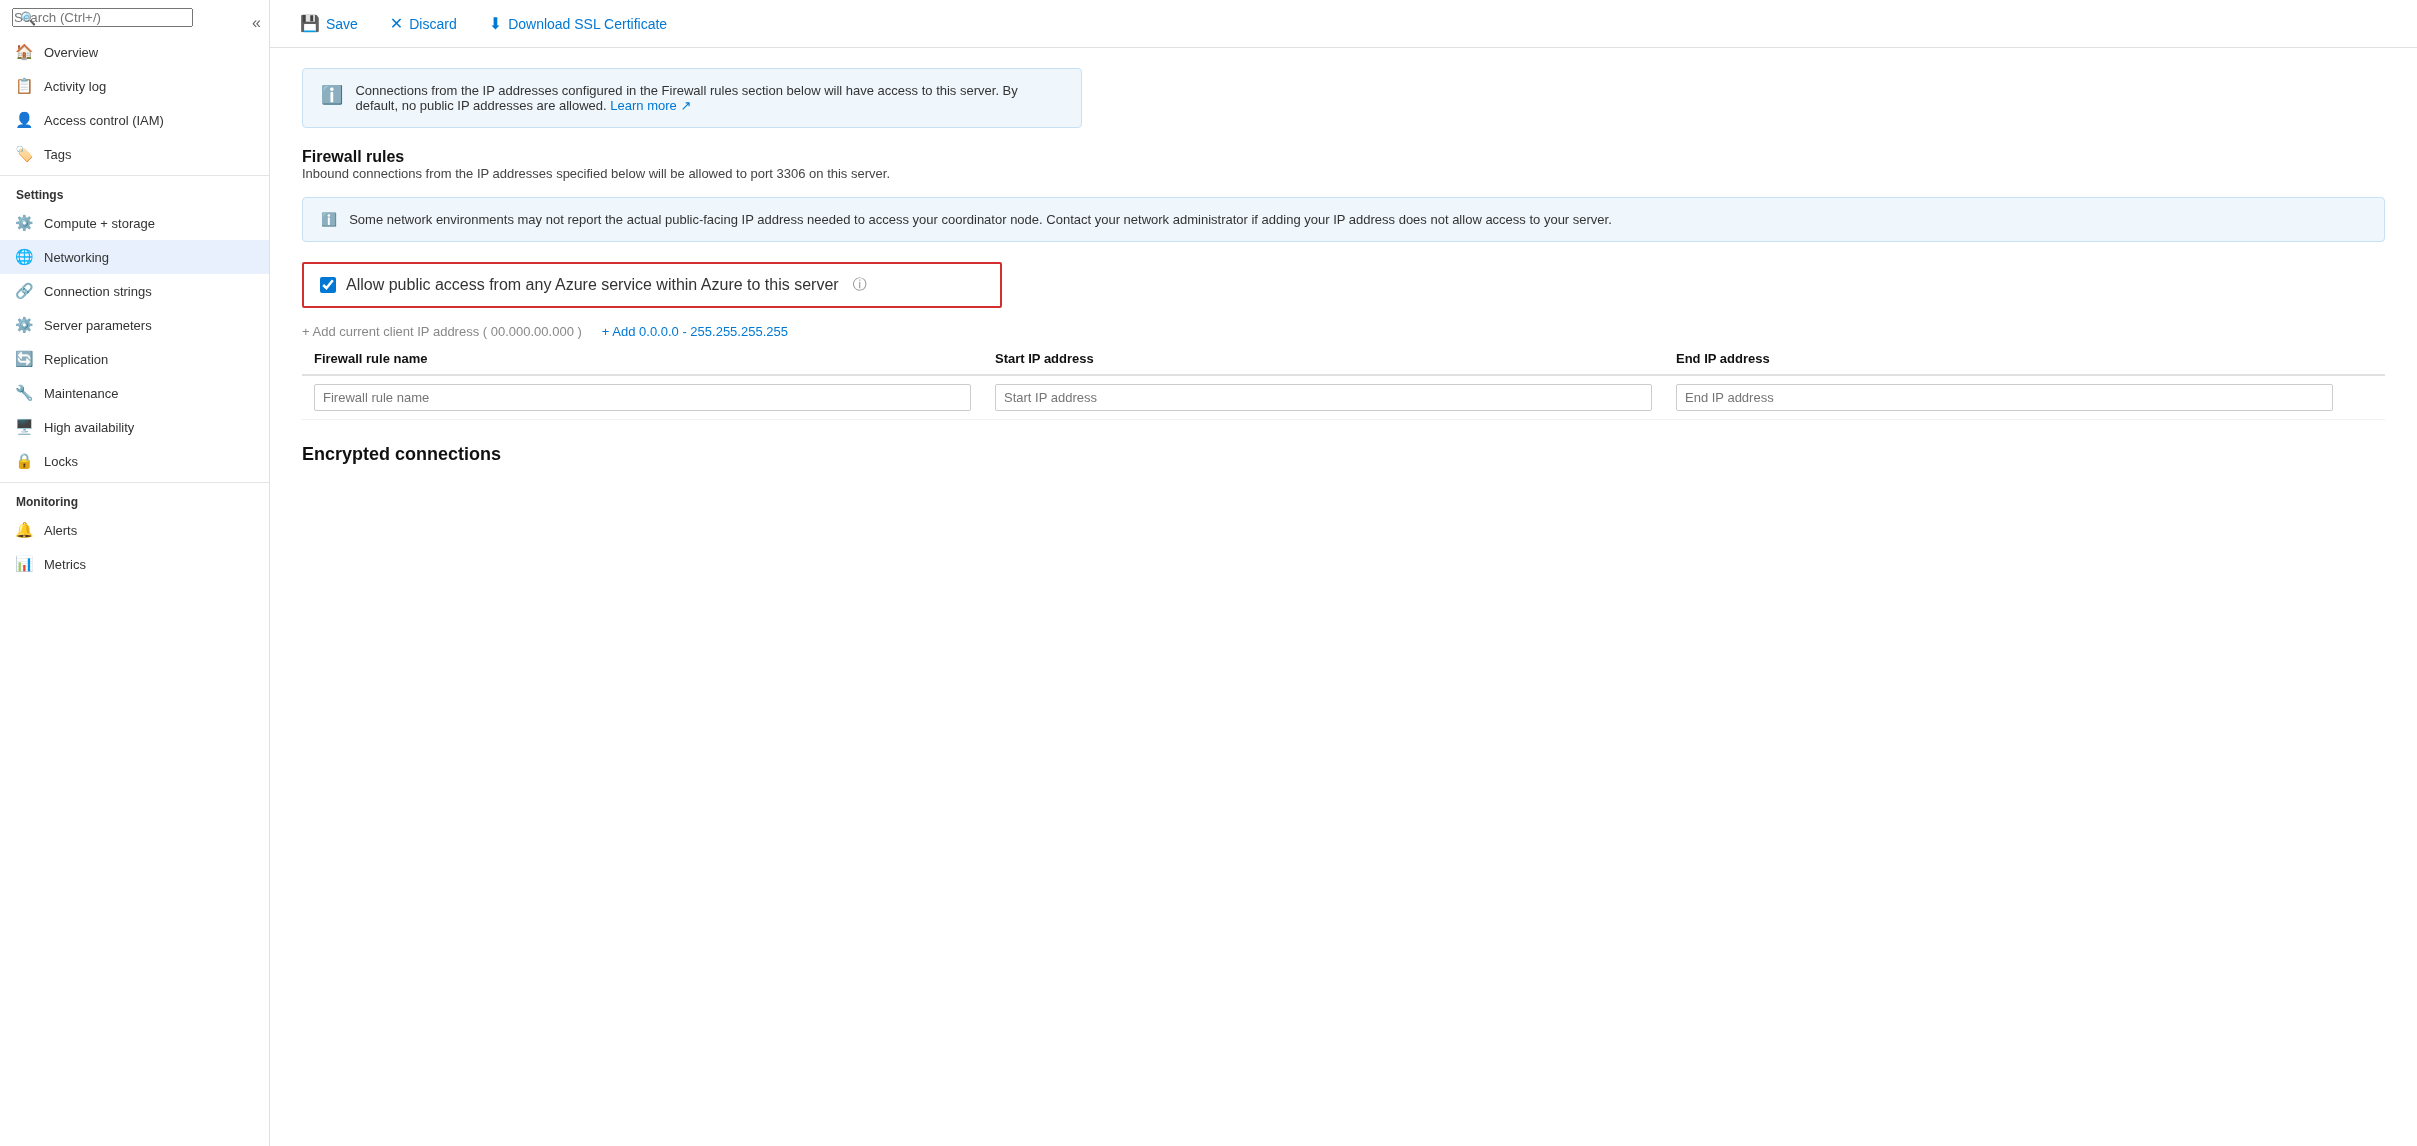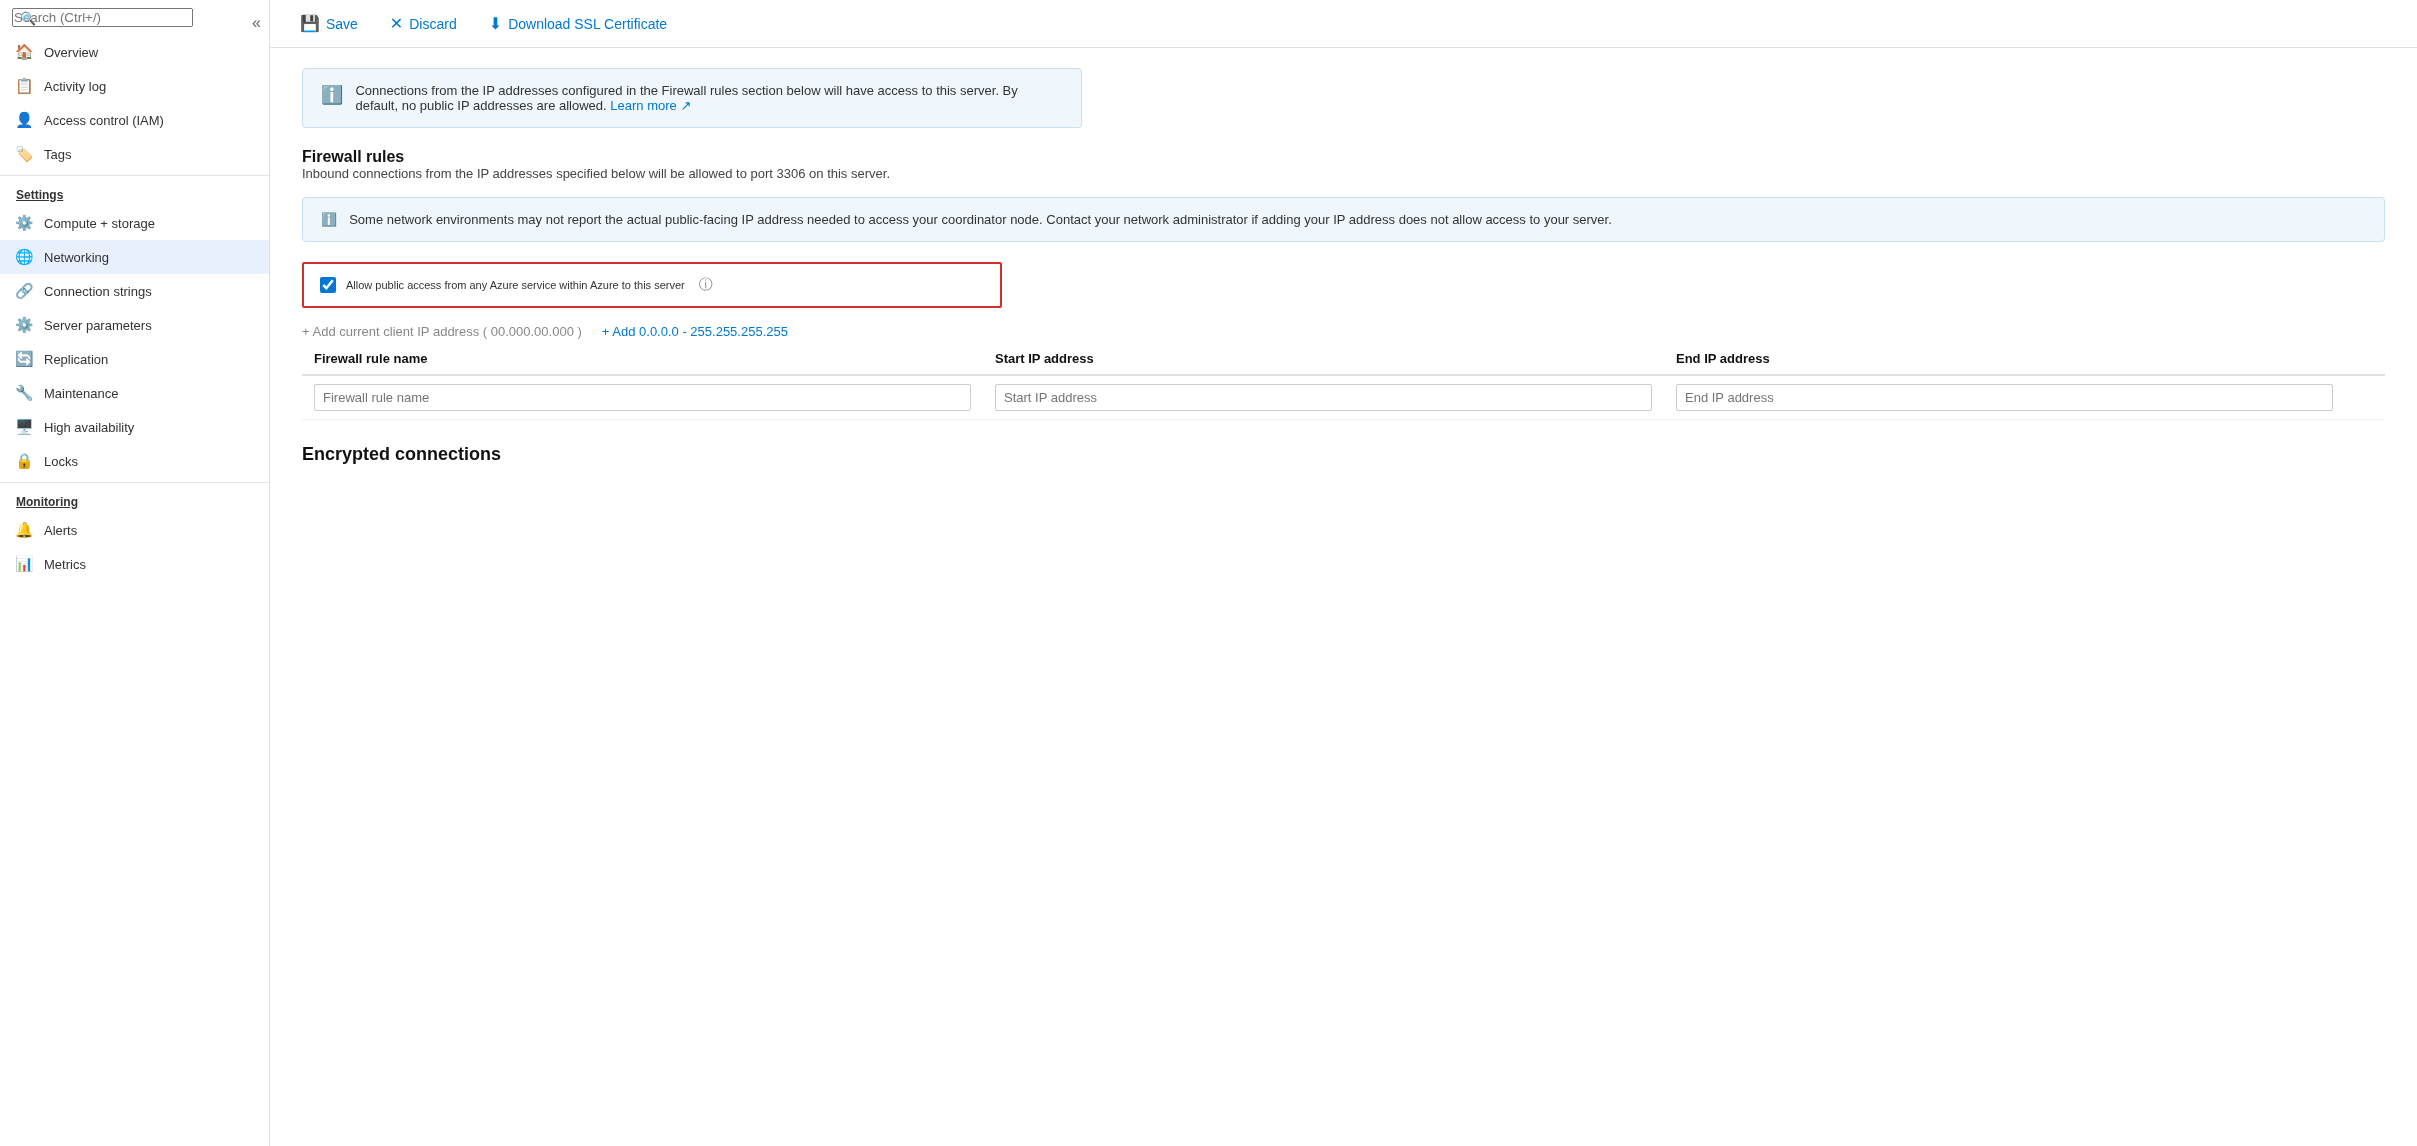--- a/index.html
+++ b/index.html
@@ -9,21 +9,21 @@
     .sidebar { width: 270px; min-width: 270px; background: #fff; border-right: 1px solid #e0e0e0; display: flex; flex-direction: column; overflow: hidden; }
     .sidebar-search-wrapper { position: relative; }
     .sidebar-search-wrapper .search-icon-inner { position: absolute; left: 8px; top: 50%; transform: translateY(-50%); color: #888; font-size: 13px; }
     .sidebar-collapse { position: absolute; right: 0; top: 10px; cursor: pointer; padding: 4px 8px; color: #666; font-size: 16px; }
     .sidebar-header-row { display: flex; align-items: center; justify-content: space-between; padding: 8px 12px; position: relative; }
 
     .sidebar-body { flex: 1; overflow-y: auto; }
     .sidebar-item { display: flex; align-items: center; padding: 8px 16px; cursor: pointer; color: #333; font-size: 13px; gap: 10px; }
     .sidebar-item.active { background: #e8f0fe; }
     .sidebar-item .item-icon { width: 18px; height: 18px; display: flex; align-items: center; justify-content: center; font-size: 15px; flex-shrink: 0; }
-    .sidebar-section-label { padding: 12px 16px 4px; font-size: 12px; font-weight: 700; color: #333; border-top: 1px solid #e5e5e5; margin-top: 4px; text-decoration: underline; }
+    .sidebar-section-label { padding: 12px 16px 4px; font-size: 12px; font-weight: 700; color: #333; border-top: 1px solid #e5e5e5; margin-top: 4px; }
 
     
     .main { flex: 1; display: flex; flex-direction: column; overflow: hidden; }
     .toolbar { display: flex; align-items: center; gap: 20px; padding: 10px 24px; border-bottom: 1px solid #e0e0e0; background: #fff; }
     .toolbar-btn { display: flex; align-items: center; gap: 6px; background: none; border: none; cursor: pointer; font-size: 14px; color: #0078d4; padding: 4px 6px; }
     .toolbar-btn .btn-icon { font-size: 16px; }
 
     .content { flex: 1; overflow-y: auto; padding: 20px 32px; background: #fff; }
 
     
@@ -32,21 +32,21 @@
     .info-banner a { color: #0078d4; text-decoration: none; margin-top: 9px; }
 
     .section-title { font-size: 16px; font-weight: 700; color: #111; margin-bottom: 0; }
     .section-desc { font-size: 13px; color: #444; margin-bottom: 16px; }
 
     .info-banner-blue { background: #eff6fc; border: 1px solid #c7e0f4; border-radius: 4px; padding: 14px 18px; display: flex; gap: 12px; margin-bottom: 20px; font-size: 13px; color: #333; }
 
     
     .checkbox-row { display: flex; align-items: center; gap: 10px; padding: 12px 16px; border: 2px solid #d32f2f; border-radius: 2px; margin-bottom: 16px; background: #fff; max-width: 700px; }
     .checkbox-row input[type=checkbox] { width: 16px; height: 16px; accent-color: #0078d4; cursor: pointer; }
-    .checkbox-row label { font-size: 11px; color: #333; cursor: pointer; }
+    .checkbox-row label { font-size: 16px; color: #333; cursor: pointer; }
     .info-circle { color: #888; font-size: 14px; margin-left: 4px; }
 
     
     .links-row { display: flex; align-items: center; gap: 20px; margin-bottom: 4px; font-size: 13px; color: #888; }
     .links-row a { color: #0078d4; text-decoration: none; }
 
     
     .fw-table { width: 100%; border-collapse: collapse; margin-bottom: 24px; }
     .fw-table th { text-align: left; font-weight: 700; font-size: 13px; color: #111; padding: 8px 12px; border-bottom: 2px solid #e0e0e0; }
     .fw-table td { padding: 8px 12px; border-bottom: 1px solid #f0f0f0; font-size: 13px; color: #333; vertical-align: middle; }

